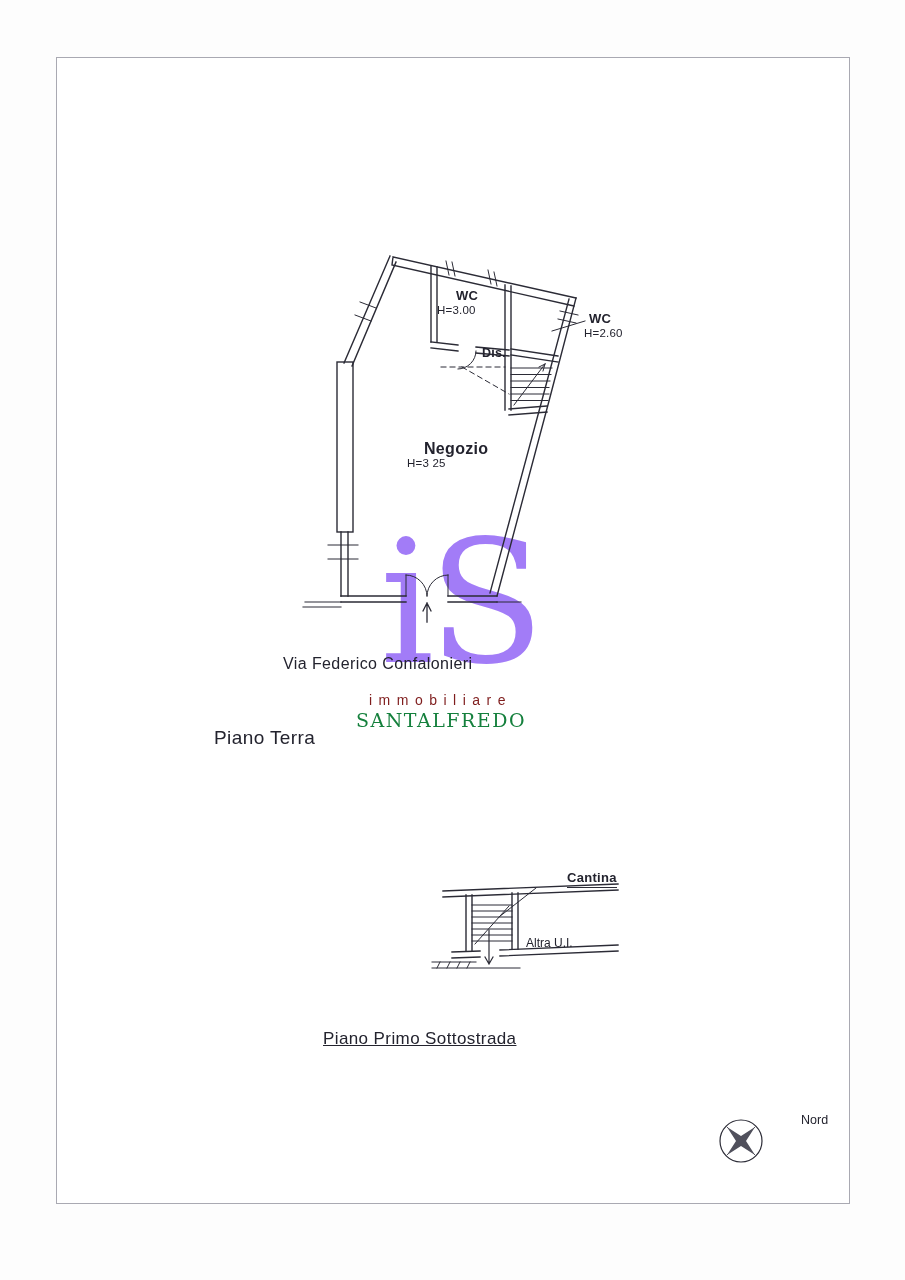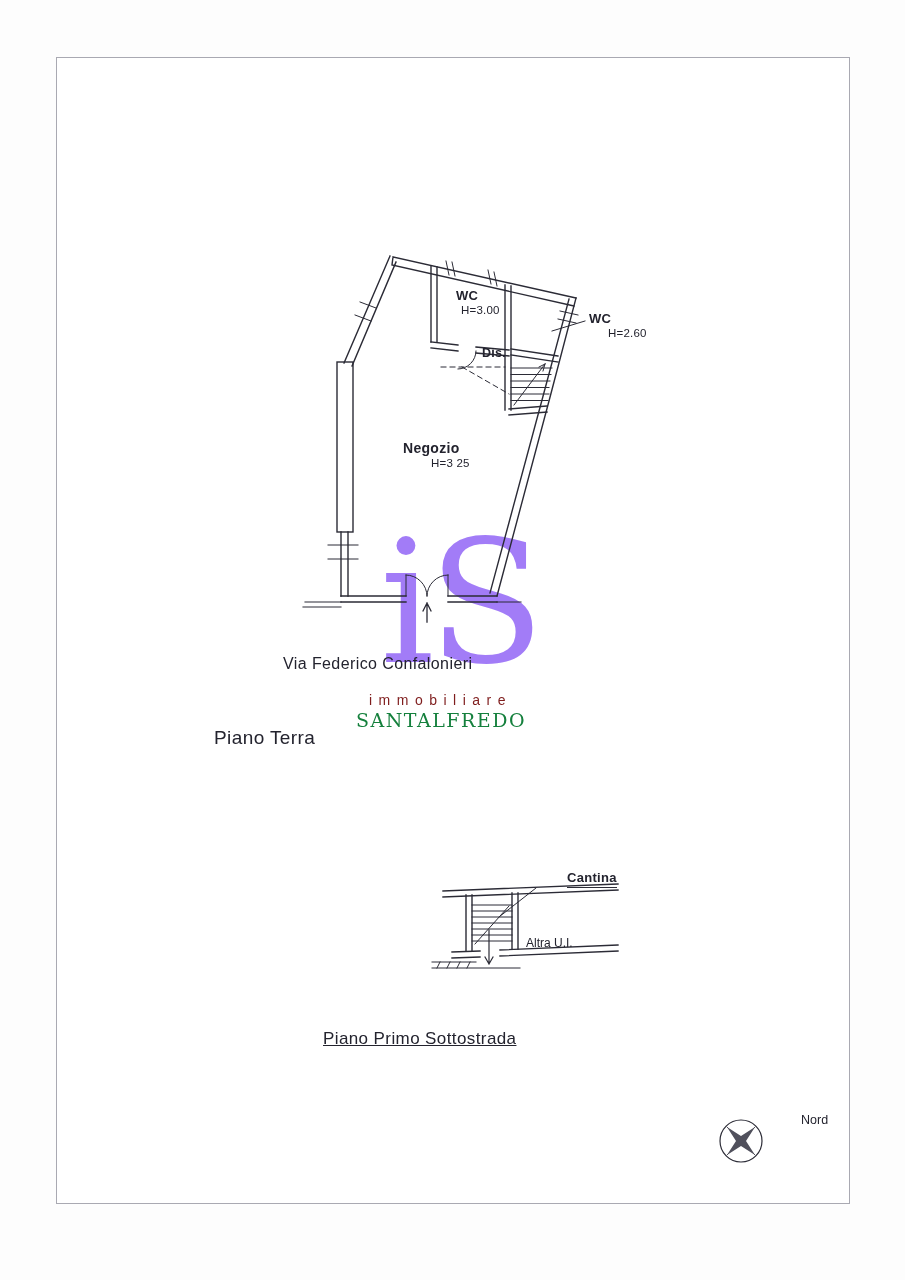--- a/index.html
+++ b/index.html
@@ -8,21 +8,21 @@
     background:#fdfdfd;
     font-family:"Liberation Sans", sans-serif;
     color:#23232e;
   }
   .frame{
     position:absolute;left:56px;top:57px;width:792px;height:1145px;
     border:1px solid #a9a9b2;background:#ffffff;
   }
   .lbl{position:absolute;white-space:nowrap;line-height:1.15;}
   .room{font-size:13px;font-weight:700;letter-spacing:.3px;}
-  .hnote{font-size:11.5px;font-weight:400;letter-spacing:.2px;padding-left:24px;}
+  .hnote{font-size:11.5px;font-weight:400;letter-spacing:.2px;}
   .street{font-size:16px;letter-spacing:.4px;}
   .floor-title{font-size:19px;letter-spacing:.4px;}
   .floor-title2{font-size:17px;letter-spacing:.4px;text-decoration:underline;}
   .nord{font-size:12.5px;margin-left:40px;}
   .underlined{border-bottom:1.6px solid #2b2b36;padding-bottom:1px;}
   
   .wm-mono{
     position:absolute;left:380px;top:518px;
     font-family:"DejaVu Serif", serif;
     font-size:170px;line-height:1;letter-spacing:-6px;
@@ -126,21 +126,21 @@
       <path d="M741 1136 L755 1127 L746 1141 L755 1155 L741 1146 L727 1155 L736 1141 L727 1127 Z" fill="#50505c" stroke="none"></path>
     </g>
   </g>
 </svg>
 
 <div class="lbl room" style="left:456px;top:289px;">WC</div>
 <div class="lbl hnote" style="left:437px;top:304px;">H=3.00</div>
 <div class="lbl room" style="left:589px;top:312px;">WC</div>
 <div class="lbl hnote" style="left:584px;top:327px;">H=2.60</div>
 <div class="lbl room" style="left:482px;top:346px;font-size:12.5px;">Dis.</div>
-<div class="lbl room" style="left:403px;top:440px;font-size:14px;">Negozio</div>
+<div class="lbl room" style="left:424px;top:440px;font-size:16px;">Negozio</div>
 <div class="lbl hnote" style="left:407px;top:457px;">H=3 25</div>
 <div class="lbl street" style="left:283px;top:655px;">Via Federico Confalonieri</div>
 <div class="lbl floor-title" style="left:214px;top:727px;">Piano Terra</div>
 
 <div class="lbl room underlined" style="left:535px;top:871px;margin-left:32px;">Cantina</div>
 <div class="lbl" style="left:526px;top:937px;font-size:12px;">Altra U.I.</div>
 <div class="lbl floor-title2" style="left:323px;top:1029px;">Piano Primo Sottostrada</div>
 
 <div class="lbl nord" style="left:761px;top:1113px;">Nord</div>
 

